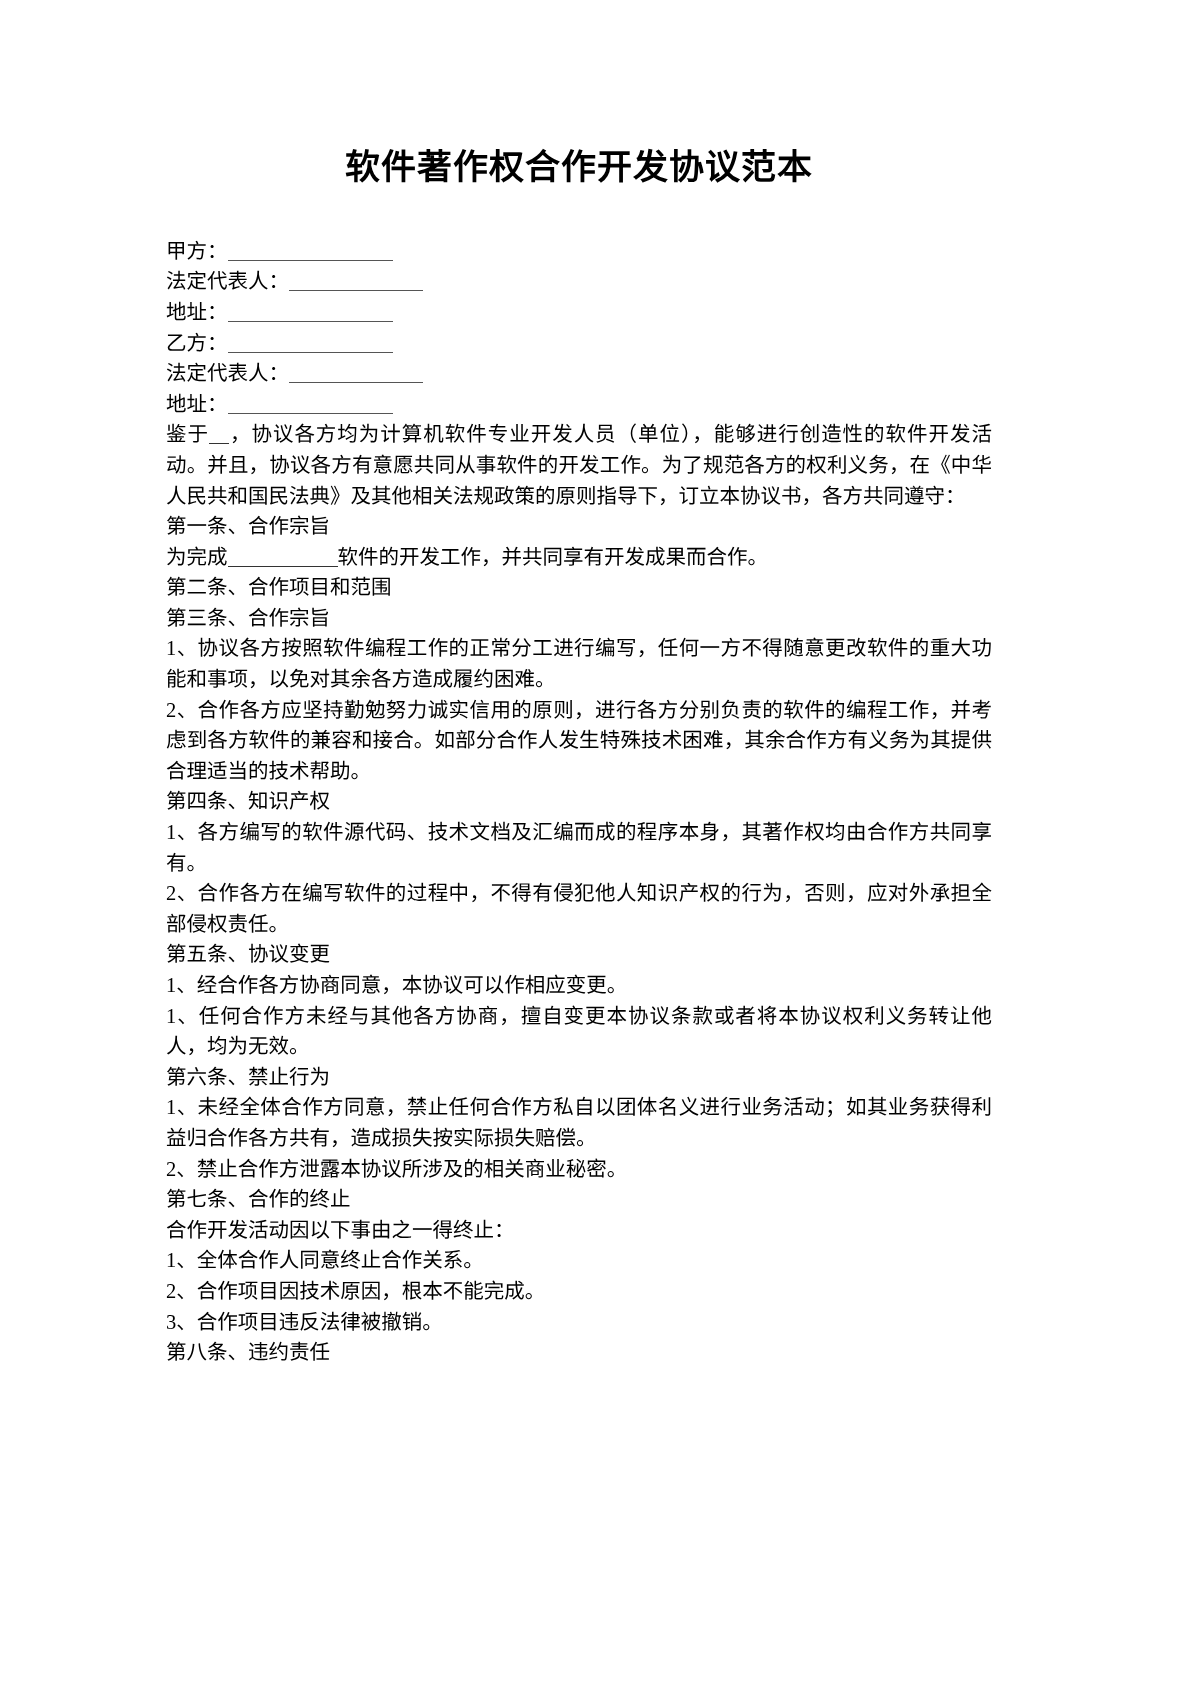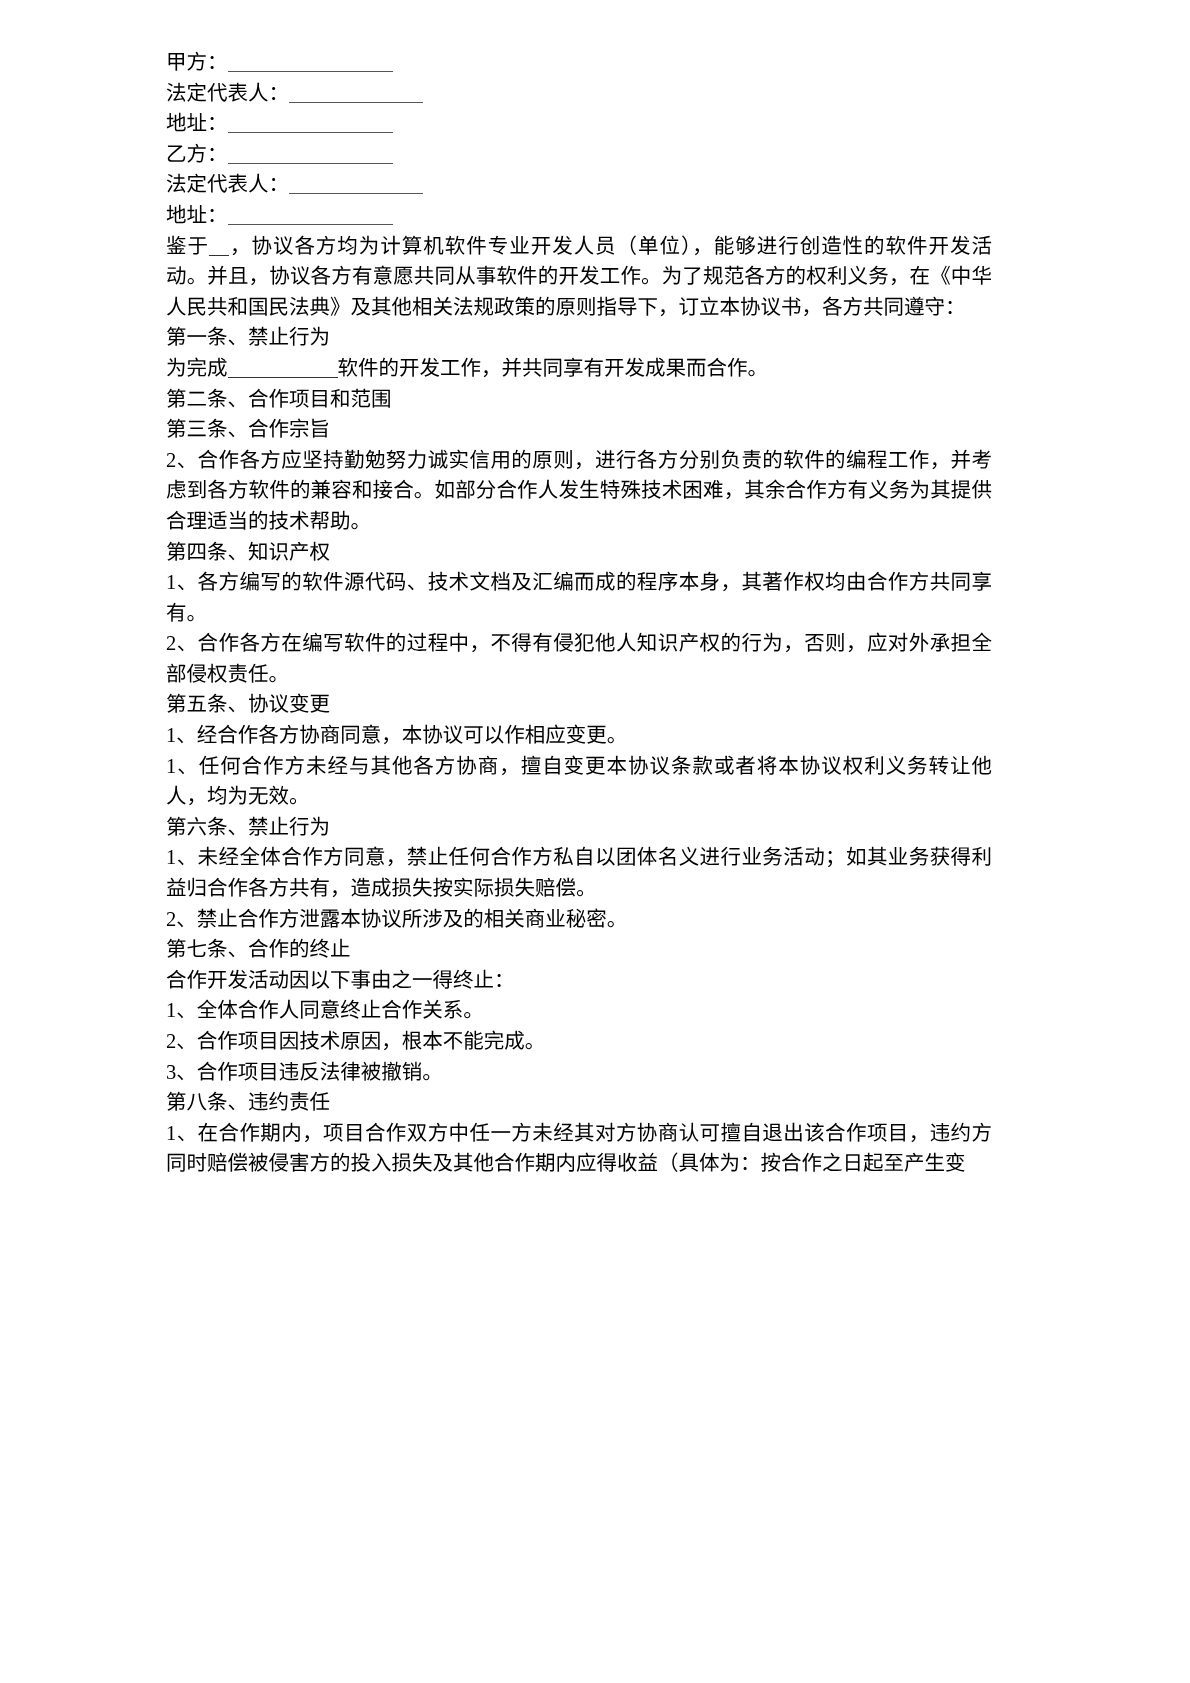--- a/index.html
+++ b/index.html
@@ -77,20 +77,21 @@
   .clipped {
     overflow: hidden;
   }
 </style>
 </head>
 <body>
 
 <div class="page">
   <div class="content">
 
+    <h1 class="doc-title">软件著作权合作开发协议范本</h1>
     <div class="title-spacer"></div>
 
     <div class="party-block">
       <div class="party-line">
         <span>甲方：</span><span class="blank-rule w-long"></span>
       </div>
       <div class="party-line">
         <span>法定代表人：</span><span class="blank-rule w-mid"></span>
       </div>
       <div class="party-line">
@@ -104,26 +105,27 @@
       </div>
       <div class="party-line">
         <span>地址：</span><span class="blank-rule w-long"></span>
       </div>
     </div>
 
     <div class="body-block">
 
       <p class="para"><span>鉴于</span><span class="inline-blank w-tiny"></span><span>，协议各方均为计算机软件专业开发人员（单位），能够进行创造性的软件开发活动。并且，协议各方有意愿共同从事软件的开发工作。为了规范各方的权利义务，在《中华人民共和国民法典》及其他相关法规政策的原则指导下，订立本协议书，各方共同遵守：</span></p>
 
-      <p class="para">第一条、禁止行为</p>
+      <p class="para">第一条、合作宗旨</p>
       <p class="para"><span>为完成</span><span class="inline-blank w-b1"></span><span>软件的开发工作，并共同享有开发成果而合作。</span></p>
 
       <p class="para">第二条、合作项目和范围</p>
 
       <p class="para">第三条、合作宗旨</p>
+      <p class="para">1、协议各方按照软件编程工作的正常分工进行编写，任何一方不得随意更改软件的重大功能和事项，以免对其余各方造成履约困难。</p>
       <p class="para">2、合作各方应坚持勤勉努力诚实信用的原则，进行各方分别负责的软件的编程工作，并考虑到各方软件的兼容和接合。如部分合作人发生特殊技术困难，其余合作方有义务为其提供合理适当的技术帮助。</p>
 
       <p class="para">第四条、知识产权</p>
       <p class="para">1、各方编写的软件源代码、技术文档及汇编而成的程序本身，其著作权均由合作方共同享有。</p>
       <p class="para">2、合作各方在编写软件的过程中，不得有侵犯他人知识产权的行为，否则，应对外承担全部侵权责任。</p>
 
       <p class="para">第五条、协议变更</p>
       <p class="para">1、经合作各方协商同意，本协议可以作相应变更。</p>
       <p class="para">1、任何合作方未经与其他各方协商，擅自变更本协议条款或者将本协议权利义务转让他人，均为无效。</p>
 
@@ -131,17 +133,16 @@
       <p class="para">1、未经全体合作方同意，禁止任何合作方私自以团体名义进行业务活动；如其业务获得利益归合作各方共有，造成损失按实际损失赔偿。</p>
       <p class="para">2、禁止合作方泄露本协议所涉及的相关商业秘密。</p>
 
       <p class="para">第七条、合作的终止</p>
       <p class="para">合作开发活动因以下事由之一得终止：</p>
       <p class="para">1、全体合作人同意终止合作关系。</p>
       <p class="para">2、合作项目因技术原因，根本不能完成。</p>
       <p class="para">3、合作项目违反法律被撤销。</p>
 
       <p class="para">第八条、违约责任</p>
-      <p class="para clipped">1、在合作期内，项目合作双方中任一方未经其对方协商认可擅自退出该合作项目，违约方同时赔偿被侵害方的投入损失及其他合作期内应得收益（具体为：按合作之日起至产生变</p>
 
     </div>
   </div>
 </div>
 
 </body></html>

